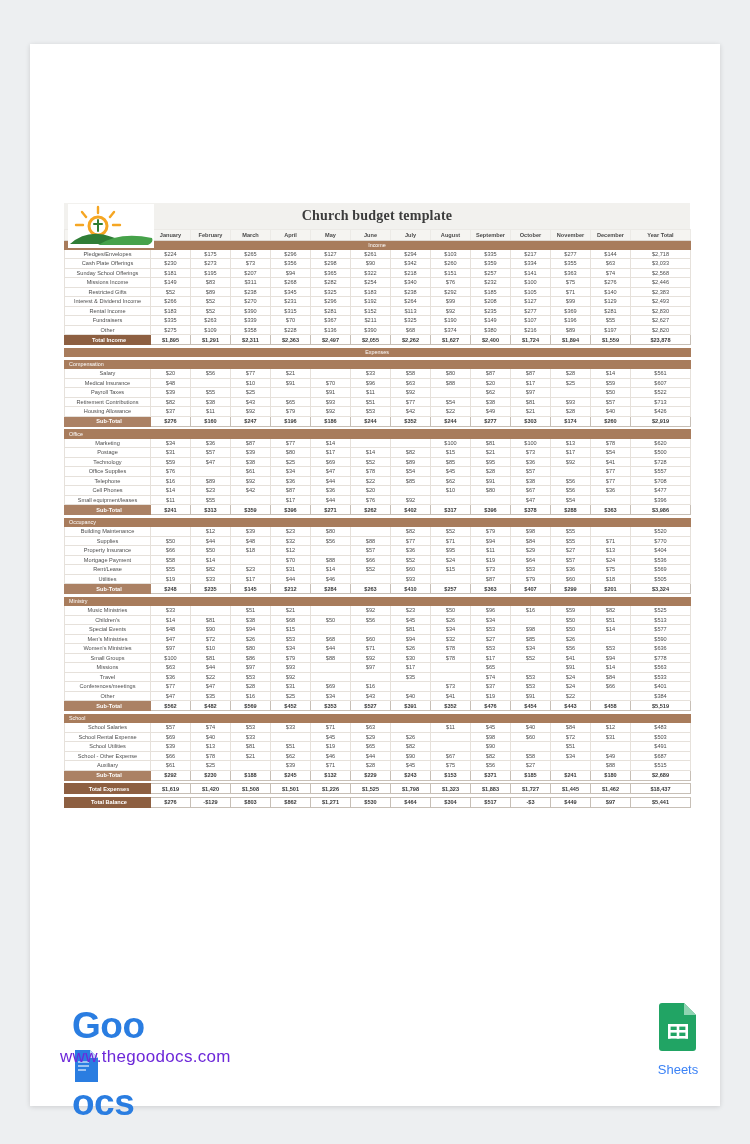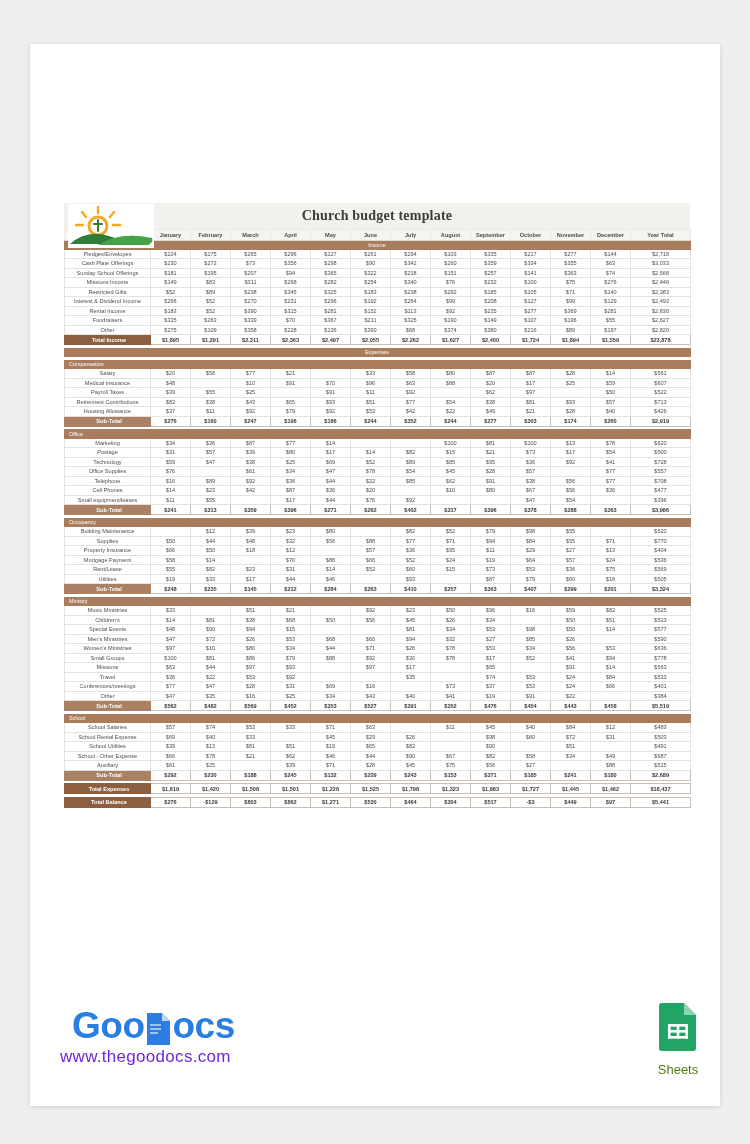--- a/index.html
+++ b/index.html
@@ -39,31 +39,31 @@
     background:#ab8164;color:#fff;font-weight:700;padding-left:4px;border-color:#ab8164;
   }
   tr.sub td{border-color:#c7bfb6;}
   tr.grand td.label{
     background:#8d5f41;color:#fff;font-weight:700;padding-left:4px;border-color:#8d5f41;
   }
   tr.grand td{border-color:#c7bfb6;}
   tr.spacer td{height:2.5px;border:none;background:#fff;padding:0;}
   td.neg{color:#c0392b;}
   
-  .brand{position:absolute;left:42px;top:962px;display:flex;align-items:flex-end;}
+  .brand{position:absolute;left:42px;top:962px;display:flex;align-items:flex-start;flex-direction:column;}
   .brand-text{
     font-size:37px;font-weight:700;color:#2a7de1;letter-spacing:-0.5px;
     font-family:"Liberation Sans", sans-serif;line-height:40px;
   }
   .brand-doc{margin:3px 1px 0 2px;}
   .site-url{
     position:absolute;left:30px;top:1003px;font-size:17px;color:#6d28d9;letter-spacing:0.3px;
   }
   .sheets-wrap{position:absolute;left:612px;top:958px;width:72px;text-align:center;}
-  .sheets-caption{font-size:13px;color:#4d7c0f;margin-top:6px;}
+  .sheets-caption{font-size:13px;color:#3b82f6;margin-top:6px;}
 </style>
 </head>
 <body>
 
 <div class="page">
 
   <div class="sheet">
     <div class="titlebar">
       <div class="title">Church budget template</div>
     </div>

